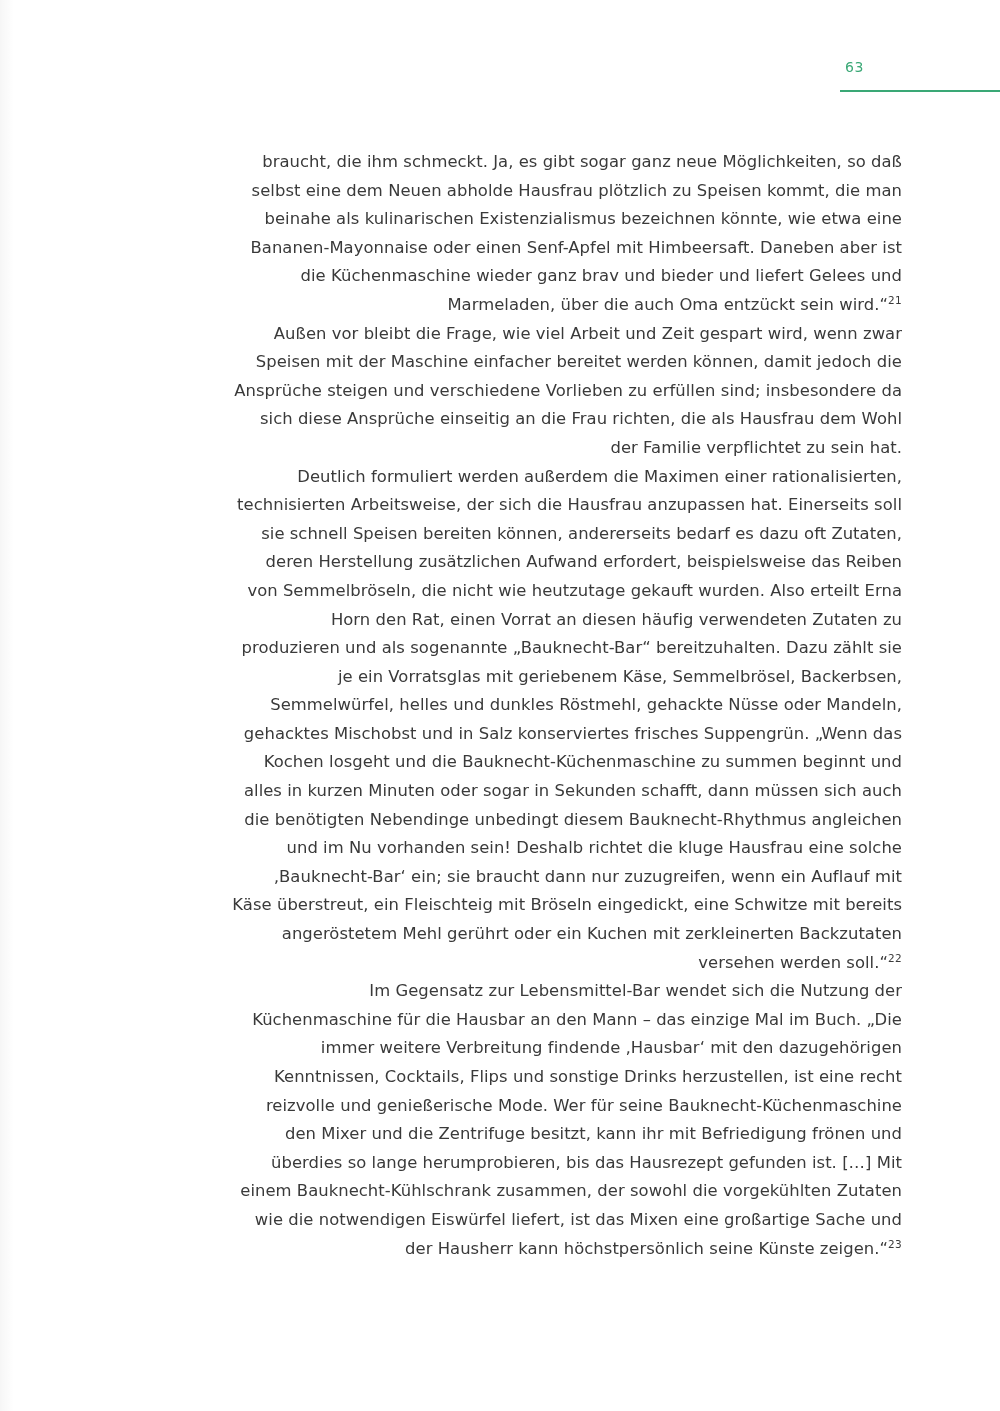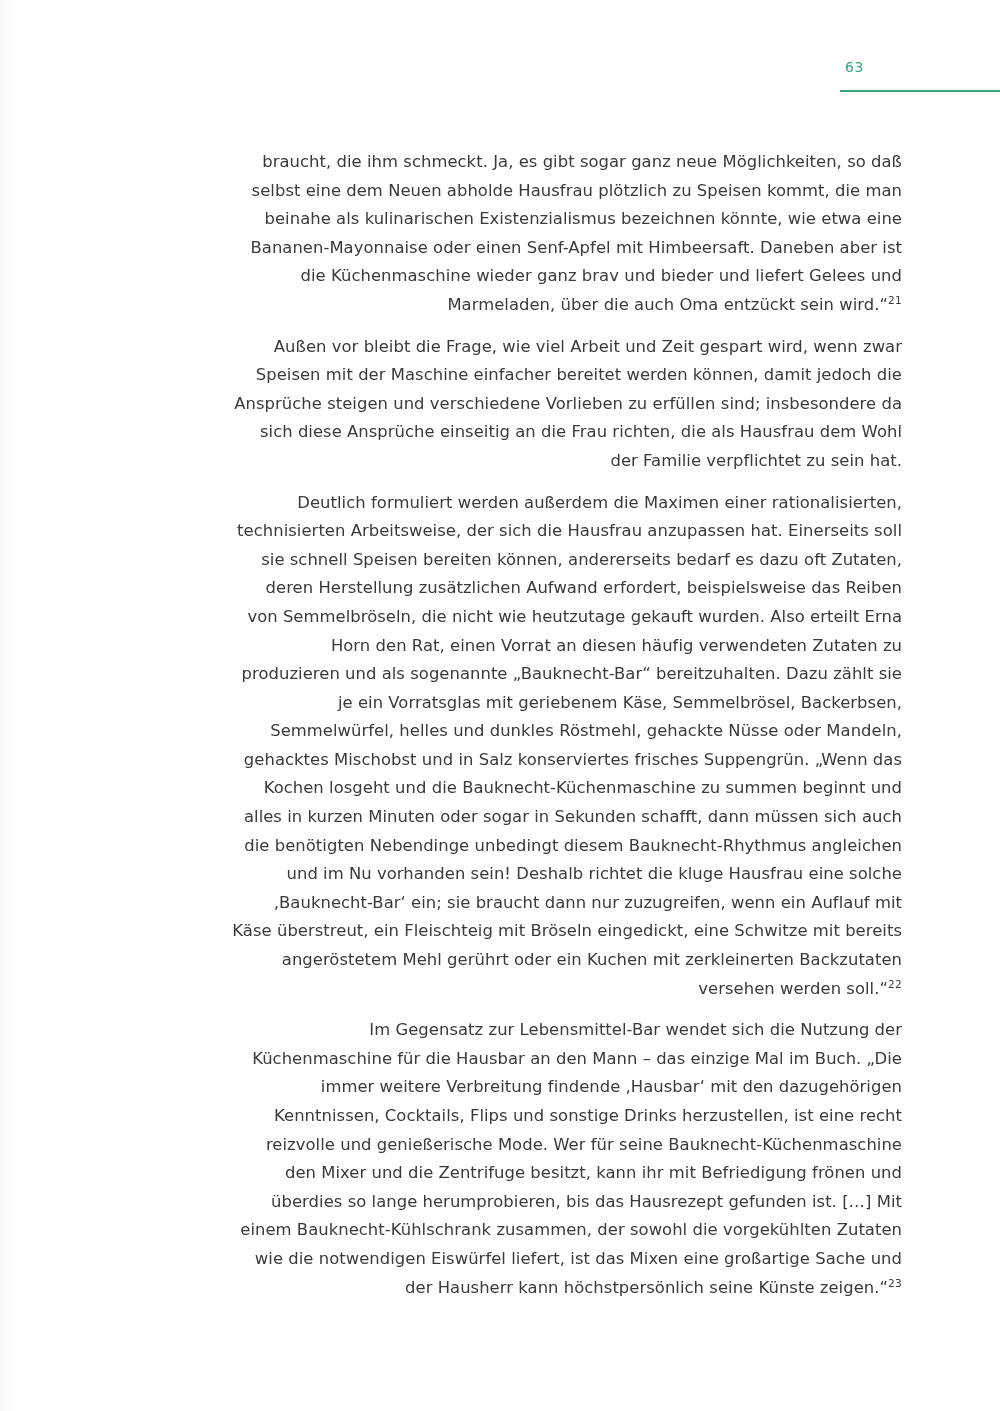--- a/index.html
+++ b/index.html
@@ -58,21 +58,21 @@
     font-size: 16.4px;
     line-height: 28.6px;
     color: #3a3a3a;
     text-align: right;
     letter-spacing: 0.05px;
     margin: 0;
     font-weight: 400;
   }
 
   .para + .para {
-    margin-top: 13px;
+    margin-top: 0;
   }
 
   sup {
     font-size: 10.5px;
     vertical-align: super;
     line-height: 0;
     letter-spacing: 0.3px;
   }
 
   

